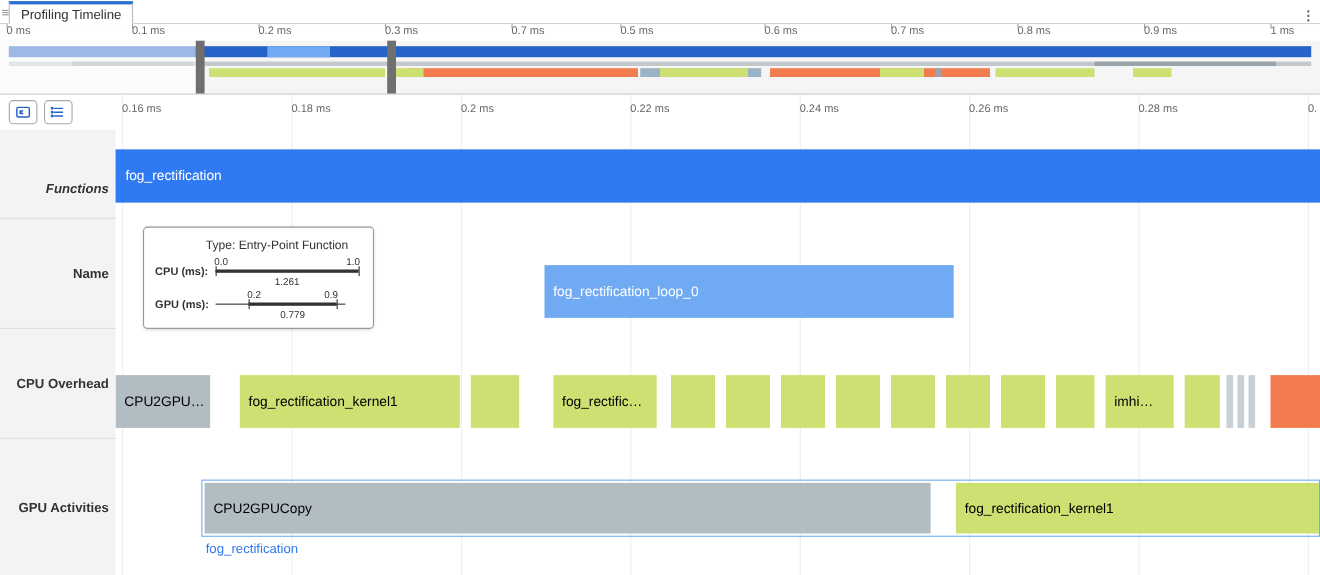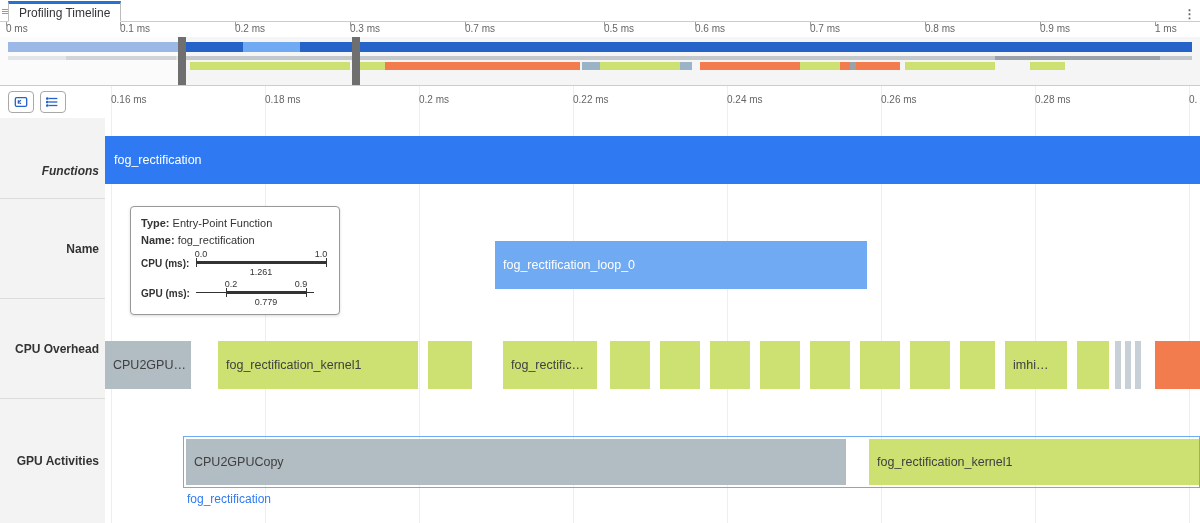--- a/index.html
+++ b/index.html
@@ -37,35 +37,35 @@
   .row .label{position:absolute;right:6px;bottom:50%;transform:translateY(50%);font-weight:bold;color:#333;font-size:12px;}
   .row.funcs{height:48px;border-top:none;}
   .row.funcs .label{bottom:12px;transform:none;}
 
   .viewport{flex:1;position:relative;overflow:hidden;}
   .vp-ticks{height:32px;position:relative;color:#666;}
   .vp-tick{position:absolute;top:8px;font-size:10px;}
   .vgrid{position:absolute;top:0;bottom:0;width:1px;background:#eee;}
 
   .lane{position:absolute;left:0;right:0;}
-  .bar{position:absolute;height:48px;display:flex;align-items:center;padding:0 8px;font-size:12.5px;color:#404040;overflow:hidden;white-space:nowrap;}
+  .bar{position:absolute;height:48px;display:flex;align-items:center;padding:0 8px;font-size:12.5px;color:#000000;overflow:hidden;white-space:nowrap;}
   .bar.big{height:48px;}
   .bar.func{background:#2f7af3;color:#fff;border:1px solid #2f7af3;}
   .bar.loop{background:#6faaf2;color:#fff;}
   .bar.yel{background:#cce171;}
   .bar.grey{background:#b2bcc3;}
   .bar.orng{background:#f37c4f;}
   .bar.thin{height:48px;padding:0;}
 
   .gpu-row-wrap{position:absolute;border:1px solid #6faaf2;height:52px;}
   .gpu-caption{position:absolute;color:#2f7af3;font-size:12px;left:6px;}
 
   
   .tooltip{position:absolute;background:#fff;border:1px solid #999;border-radius:4px;padding:8px 10px;font-size:11px;color:#333;box-shadow:0 1px 3px rgba(0,0,0,.15);line-height:1.5;}
-  .tooltip b{font-weight:bold;}
+  .tooltip b{font-weight:normal;margin-left:46px;}
   .tt-scale{position:relative;height:22px;margin-top:2px;}
   .tt-axis{position:absolute;left:30px;right:10px;top:8px;height:1px;background:#333;}
   .tt-tick{position:absolute;top:4px;width:1px;height:9px;background:#333;}
   .tt-tlab{position:absolute;top:-6px;font-size:9px;transform:translateX(-50%);}
   .tt-val{position:absolute;top:12px;font-size:9px;transform:translateX(-50%);}
   .tt-bar{position:absolute;top:7px;height:3px;background:#333;}
   .tt-lbl{position:absolute;left:0;top:2px;font-size:10px;font-weight:bold;}
 </style>
 </head>
 <body>
@@ -83,21 +83,21 @@
   <div class="menu-dots"></div>
 </div>
 
 <div class="overview">
   <div class="ov-ticks">
     <span class="ov-tick" style="left:6px">0 ms</span>
     <span class="ov-tick" style="left:120px">0.1 ms</span>
     <span class="ov-tick" style="left:235px">0.2 ms</span>
     <span class="ov-tick" style="left:350px">0.3 ms</span>
     <span class="ov-tick" style="left:465px">0.7 ms</span>
-    <span class="ov-tick" style="left:604px">0.5 ms</span>
+    <span class="ov-tick" style="left:564px">0.5 ms</span>
     <span class="ov-tick" style="left:695px">0.6 ms</span>
     <span class="ov-tick" style="left:810px">0.7 ms</span>
     <span class="ov-tick" style="left:925px">0.8 ms</span>
     <span class="ov-tick" style="left:1040px">0.9 ms</span>
     <span class="ov-tick" style="left:1155px">1 ms</span>
   </div>
 
   <div class="ov-lane blue"></div>
 
   <div class="ov-seg" style="top:20px;height:10px;left:243px;width:57px;background:#6faaf2"></div>
@@ -232,21 +232,20 @@
         </div>
         <div class="bar yel big" style="left:685px;right:0;top:2px;height:46px;">
           <span>fog_rectification_kernel1</span>
         </div>
       </div>
       <div class="gpu-caption" style="top:56px;left:82px;">fog_rectification</div>
     </div>
 
     <div class="tooltip" style="left:25px;top:120px;width:210px;">
       <div><b>Type:</b> <span>Entry-Point Function</span></div>
-      <div><b>Name:</b> <span>fog_rectification</span></div>
       <div class="tt-scale" style="margin-top:6px;">
         <span class="tt-lbl">CPU (ms):</span>
         <span class="tt-tlab" style="left:60px">0.0</span>
         <span class="tt-tlab" style="left:180px">1.0</span>
         <div class="tt-axis" style="left:55px;right:15px;"></div>
         <div class="tt-tick" style="left:55px"></div>
         <div class="tt-tick" style="left:185px"></div>
         <div class="tt-bar" style="left:55px;width:130px;"></div>
         <span class="tt-val" style="left:120px">1.261</span>
       </div>

